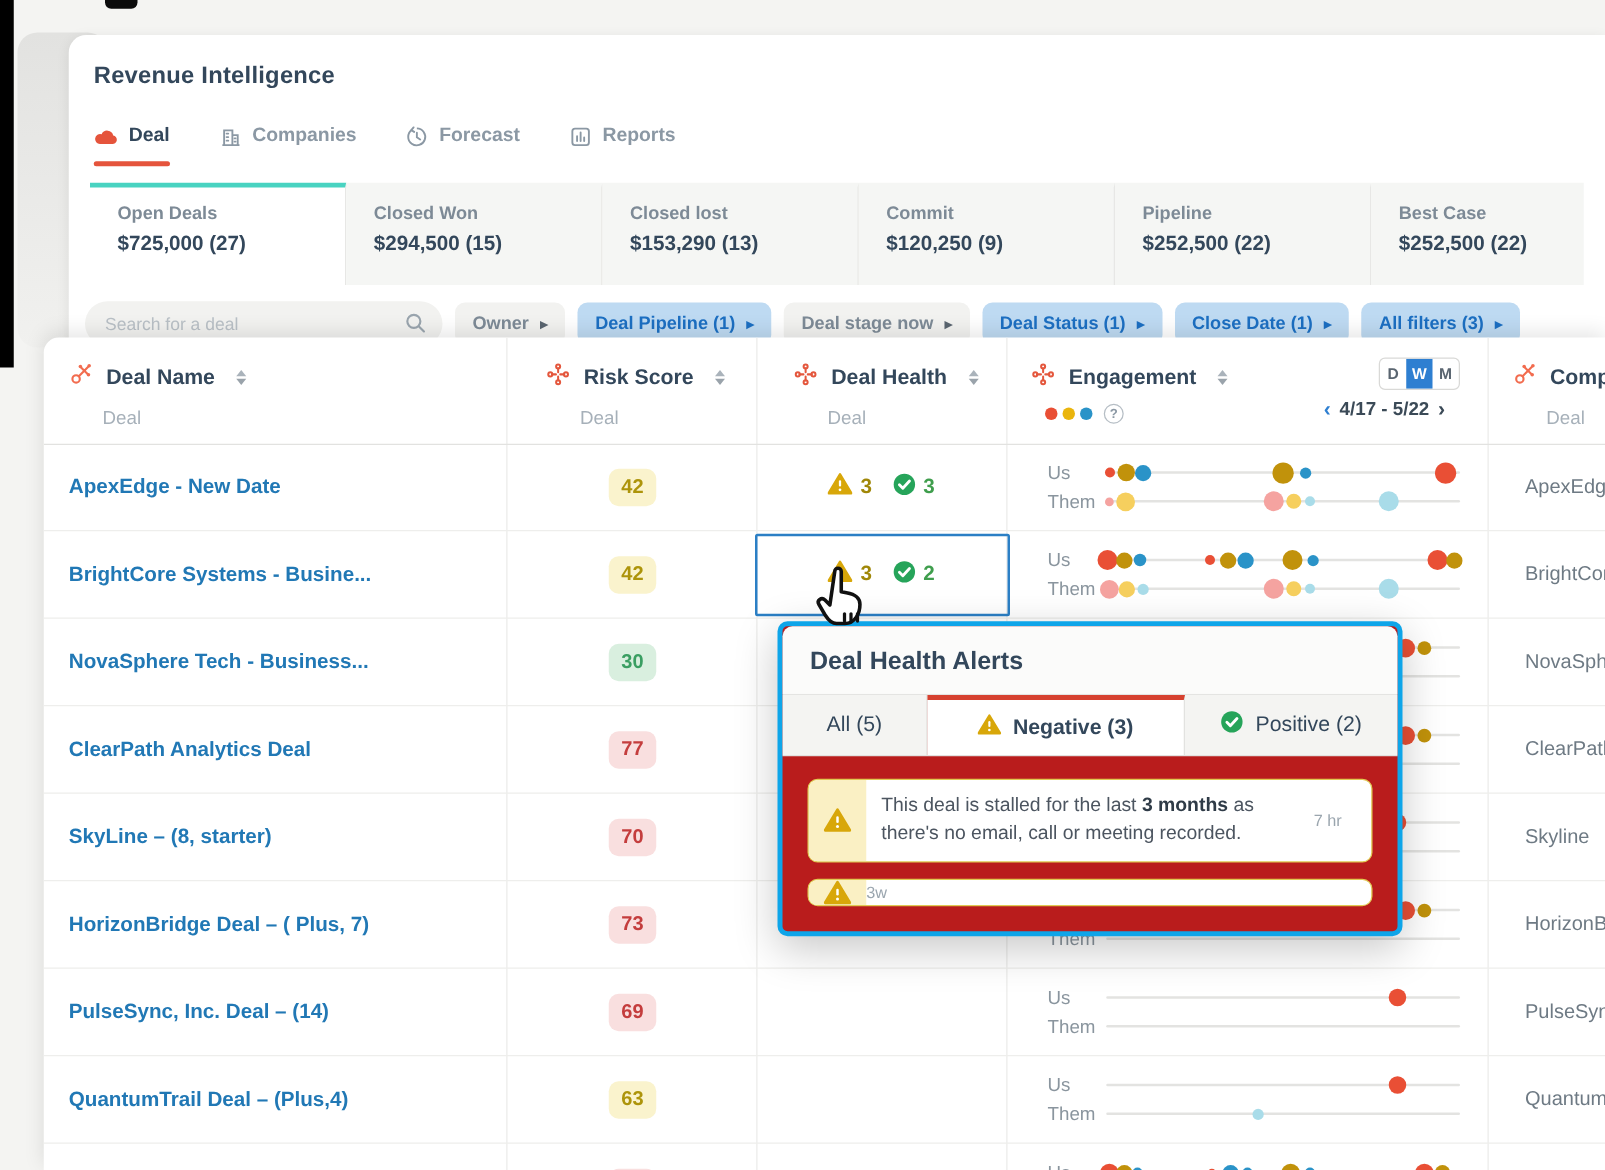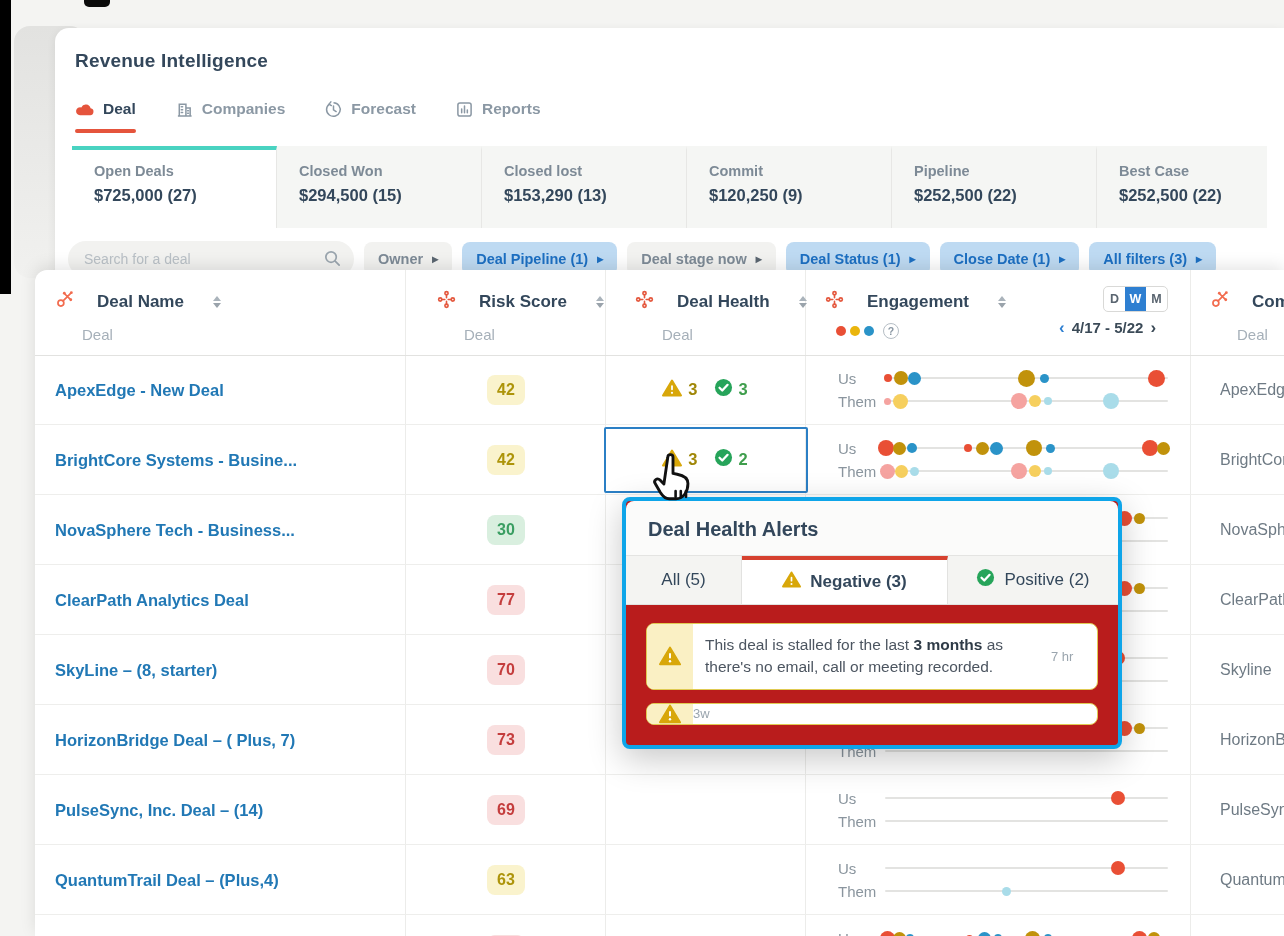--- a/index.html
+++ b/index.html
@@ -41,21 +41,21 @@
     background:#f2f2f0;color:#7d8a96;font-size:14.5px;font-weight:700;cursor:pointer;white-space:nowrap;}
   .chip .caret{font-size:12px;color:#5a6570;}
   .chip.active{background:#bedaf2;color:#1c6fc2;}
   .chip.active .caret{color:#1c6fc2;}
 
   
   .table-panel{position:absolute;left:35px;top:270px;width:1249px;height:666px;background:#fff;
     border-top-left-radius:12px;box-shadow:0 -4px 16px rgba(0,0,0,.10);overflow:hidden;}
   .v-div{position:absolute;top:0;bottom:0;width:1px;background:#ececea;}
   .thead{position:absolute;left:0;right:0;top:0;height:85px;border-bottom:1px solid #e2e2e0;}
-  .th{position:absolute;top:20px;display:flex;align-items:center;gap:23px;cursor:pointer;}
+  .th{position:absolute;top:20px;display:flex;align-items:center;gap:11px;cursor:pointer;}
   .th-label{font-size:17px;font-weight:700;color:#33475b;white-space:nowrap;}
   .th-sub{position:absolute;top:56px;font-size:15px;color:#a6b0b9;}
   .arrows{display:inline-flex;flex-direction:column;gap:2px;margin-left:6px;}
   .arrows i{display:block;width:0;height:0;border-left:4.5px solid transparent;border-right:4.5px solid transparent;}
   .arrows .up{border-bottom:5px solid #aab3bb;}
   .arrows .dn{border-top:5px solid #9aa3ab;}
   .legend{position:absolute;left:801px;top:53px;display:flex;align-items:center;gap:4px;}
   .legend .dotl{width:10px;height:10px;border-radius:50%;}
   .help{box-sizing:border-box;width:16px;height:16px;border:1.5px solid #b6bec5;border-radius:50%;
     color:#8b98a4;font-size:10.5px;font-weight:700;display:flex;align-items:center;justify-content:center;margin-left:5px;cursor:pointer;}
@@ -324,21 +324,21 @@
           <div class="seg">M</div>
         </div>
         <div class="datenav">
           <span class="chev left">‹</span>
           <span class="daterange">4/17 - 5/22</span>
           <span class="chev right">›</span>
         </div>
       </header>
     <div class="rows">
         <div class="row">
-          <span class="deal-name">ApexEdge - New Deal</span>
+          <span class="deal-name">ApexEdge - New Date</span>
           <span class="risk-pill" style="background: rgb(250, 243, 205); color: rgb(173, 148, 10);">42</span>
           <div class="health">
             <span class="h-item h-neg">
               <span><svg width="20" height="18" viewBox="0 0 20 18">
                   <path d="M10 1.5 L19 16.5 H1 Z" fill="#d8a70a" stroke="#d8a70a" stroke-width="2" stroke-linejoin="round"></path>
                   <rect x="9.1" y="6.2" width="1.8" height="5" rx="0.9" fill="#fff"></rect>
                   <circle cx="10" cy="13.8" r="1.1" fill="#fff"></circle>
                 </svg></span>
               <span>3</span>
             </span>

